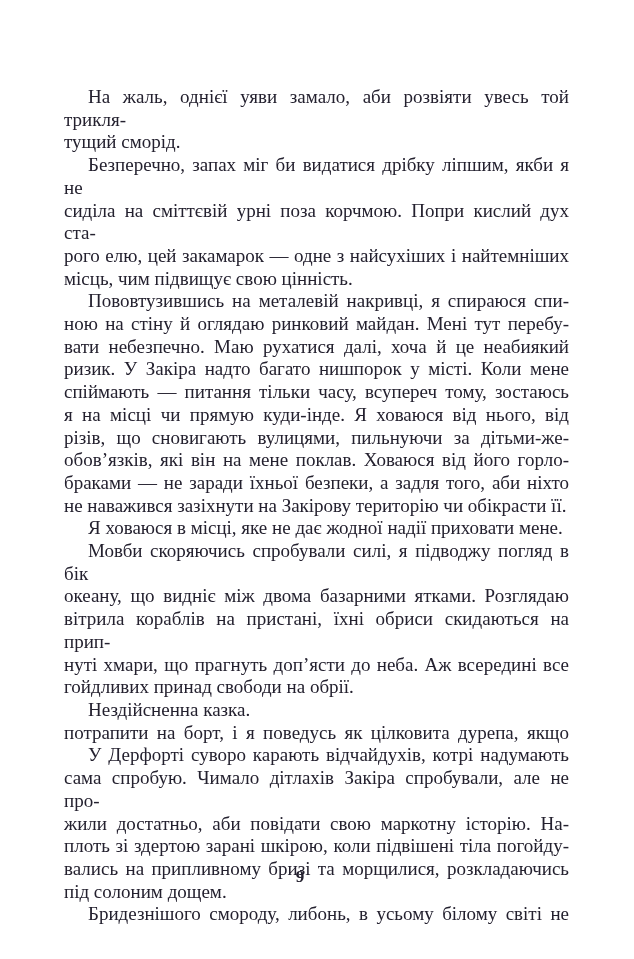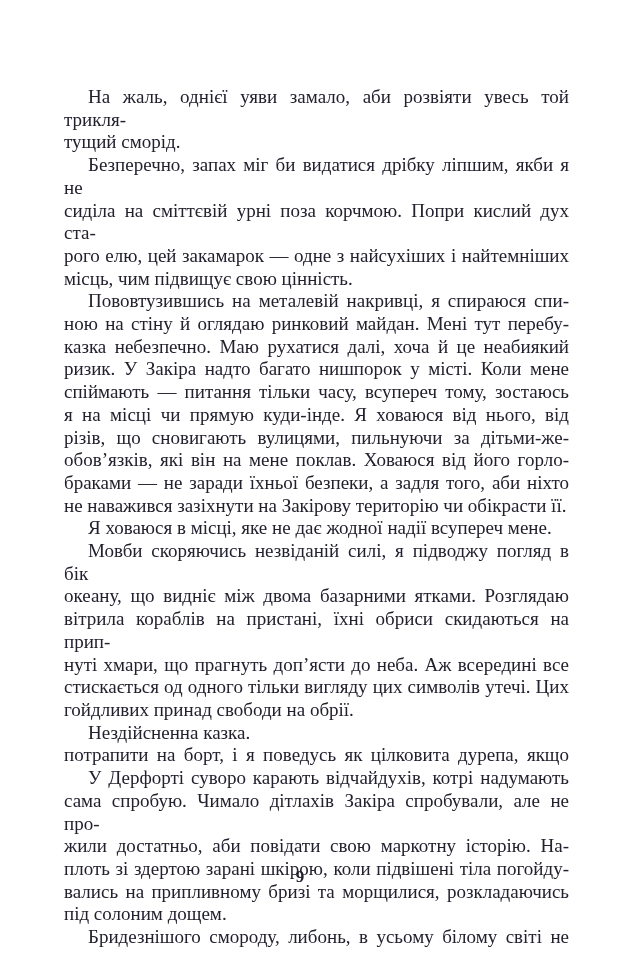--- a/index.html
+++ b/index.html
@@ -66,38 +66,37 @@
       </p>
       <p class="para">
         <span class="line first just">Безперечно, запах міг би видатися дрібку ліпшим, якби я не</span>
         <span class="line just">сиділа на сміттєвій урні поза корчмою. Попри кислий дух ста-</span>
         <span class="line just">рого елю, цей закамарок — одне з найсухіших і найтемніших</span>
         <span class="line">місць, чим підвищує свою цінність.</span>
       </p>
       <p class="para">
         <span class="line first just">Пововтузившись на металевій накривці, я спираюся спи-</span>
         <span class="line just">ною на стіну й оглядаю ринковий майдан. Мені тут перебу-</span>
-        <span class="line just">казка небезпечно. Маю рухатися далі, хоча й це неабиякий</span>
+        <span class="line just">вати небезпечно. Маю рухатися далі, хоча й це неабиякий</span>
         <span class="line just">ризик. У Закіра надто багато нишпорок у місті. Коли мене</span>
         <span class="line just">спіймають — питання тільки часу, всупереч тому, зостаюсь</span>
         <span class="line just">я на місці чи прямую куди-інде. Я ховаюся від нього, від</span>
         <span class="line just">різів, що сновигають вулицями, пильнуючи за дітьми-же-</span>
         <span class="line just">обов’язків, які він на мене поклав. Ховаюся від його горло-</span>
         <span class="line just">браками — не заради їхньої безпеки, а задля того, аби ніхто</span>
         <span class="line">не наважився зазіхнути на Закірову територію чи обікрасти її.</span>
       </p>
       <p class="para">
-        <span class="line first">Я ховаюся в місці, яке не дає жодної надії всупереч мене.</span>
+        <span class="line first">Я ховаюся в місці, яке не дає жодної надії приховати мене.</span>
       </p>
       <p class="para">
-        <span class="line first just">Мовби скоряючись незвіданій силі, я підводжу погляд в бік</span>
+        <span class="line first just">Мовби скоряючись спробували силі, я підводжу погляд в бік</span>
         <span class="line just">океану, що видніє між двома базарними ятками. Розглядаю</span>
         <span class="line just">вітрила кораблів на пристані, їхні обриси скидаються на прип-</span>
         <span class="line just">нуті хмари, що прагнуть доп’ясти до неба. Аж всередині все</span>
-        <span class="line just">стискається од одного тільки вигляду цих символів утечі. Цих</span>
         <span class="line">гойдливих принад свободи на обрії.</span>
       </p>
       <p class="para">
         <span class="line first">Нездійсненна казка.</span>
       </p>
       <p class="para">
         <span class="line just">потрапити на борт, і я поведусь як цілковита дурепа, якщо</span>
         <span class="line first just">У Дерфорті суворо карають відчайдухів, котрі надумають</span>
         <span class="line just">сама спробую. Чимало дітлахів Закіра спробували, але не про-</span>
         <span class="line just">жили достатньо, аби повідати свою маркотну історію. На-</span>

